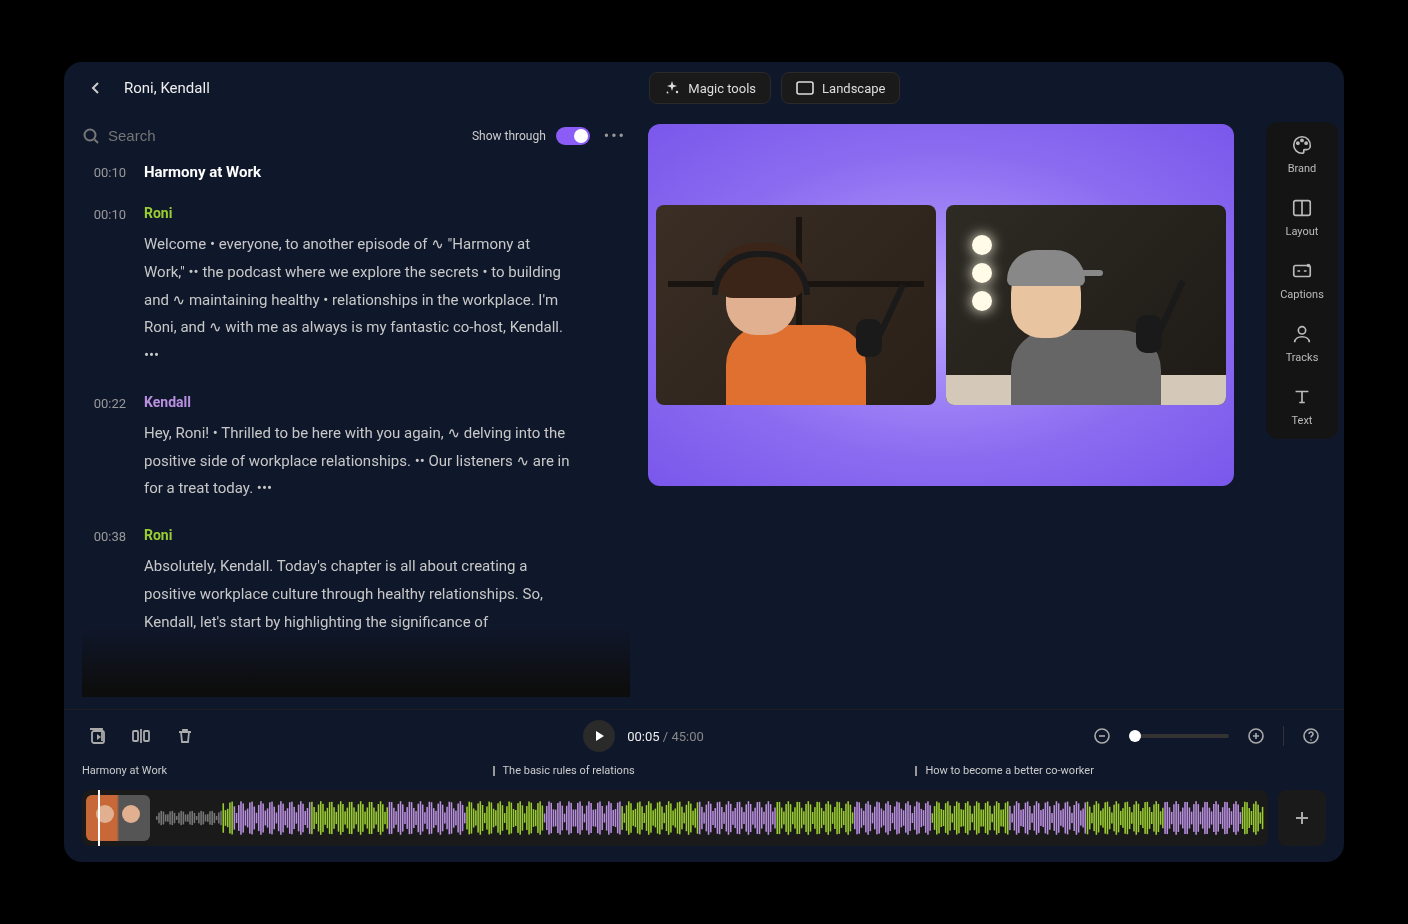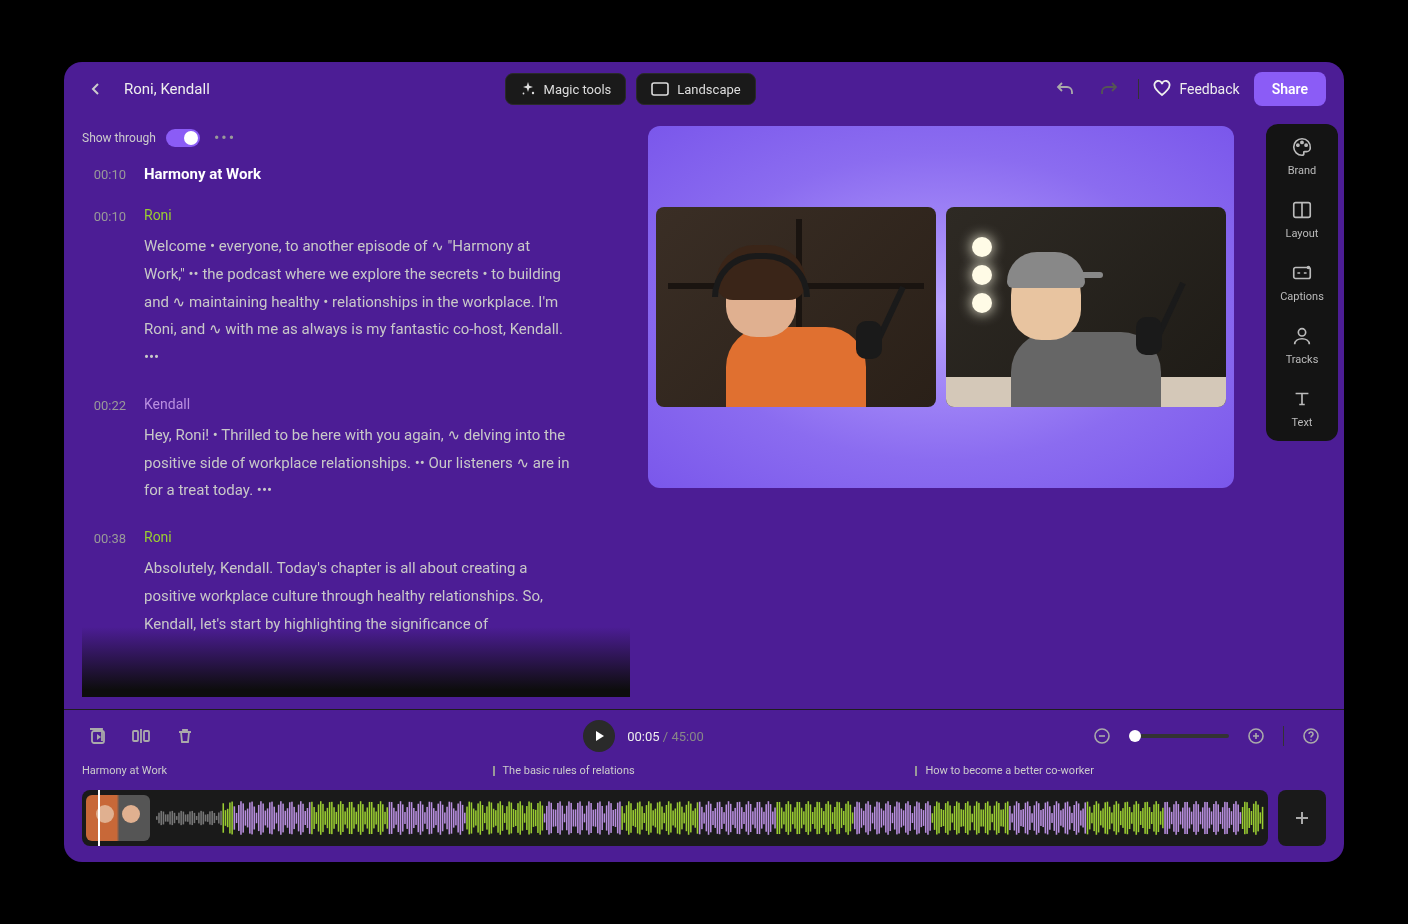--- a/index.html
+++ b/index.html
@@ -10,21 +10,21 @@
     width: 1408px;
     height: 924px;
     overflow: hidden;
     display: flex;
     align-items: center;
     justify-content: center;
   }
   .app {
     width: 1280px;
     height: 800px;
-    background: #4c1d95;
+    background: #0f172a;
     border-radius: 18px;
     display: flex;
     flex-direction: column;
     overflow: hidden;
     box-shadow: 0 30px 80px rgba(0,0,0,0.8);
   }
   
   .topbar {
     display: flex;
     align-items: center;
@@ -65,21 +65,21 @@
   .toggle::after{
     content:""; position:absolute; right:2px; top:2px;
     width:14px; height:14px; background:#fff; border-radius:50%;
   }
   .more-dots { color:#999; cursor:pointer; font-size:16px; letter-spacing:2px; padding:0 4px;}
   .transcript { flex:1; overflow:hidden; position:relative;}
   .block { display:flex; gap:18px; margin-bottom:24px;}
   .ts { width:44px; text-align:right; font-size:13px; color:#999; padding-top:2px;}
   .content { flex:1; }
   .chapter-title { font-weight:700; font-size:15px; color:#fff;}
-  .speaker { font-weight:400; font-size:14px; }
+  .speaker { font-weight:700; font-size:14px; }
   .speaker.roni { color:#9acd32; }
   .speaker.kendall { color:#b98fe0; }
   .para { margin-top:10px; font-size:15px; line-height:1.85; color:#c8c8c8; max-width:430px;}
   .fade-bottom {
     position:absolute; left:0; right:0; bottom:0; height:70px;
     background:linear-gradient(to bottom, rgba(13,13,13,0) 0%, #0d0d0d 90%);
     pointer-events:none;
   }
   
   .preview-wrap { width:618px; padding:10px 12px 0 0; }
@@ -177,49 +177,32 @@
           </svg>
         <span>Magic tools</span>
       </div>
       <div class="pill">
         <svg width="18" height="14" viewBox="0 0 18 14" fill="none" stroke="currentColor" stroke-width="1.6">
             <rect x="1" y="1" width="16" height="12" rx="2"></rect>
           </svg>
         <span>Landscape</span>
       </div>
     </div>
-    <div class="top-right">
-      <div class="icon-btn">
-        <svg width="18" height="18" viewBox="0 0 18 18" fill="none" stroke="currentColor" stroke-width="1.8">
-            <path d="M6 3 L2 7 L6 11"></path>
-            <path d="M2 7 H11 a5 5 0 0 1 5 5 v2"></path>
-          </svg>
-      </div>
-      <div class="icon-btn dim">
-        <svg width="18" height="18" viewBox="0 0 18 18" fill="none" stroke="currentColor" stroke-width="1.8">
-            <path d="M12 3 L16 7 L12 11"></path>
-            <path d="M16 7 H7 a5 5 0 0 0 -5 5 v2"></path>
-          </svg>
-      </div>
-      <div style="width:1px;height:20px;background:#333;"></div>
-      <div class="feedback">
-        <svg width="18" height="18" viewBox="0 0 18 18" fill="none" stroke="currentColor" stroke-width="1.8">
-            <path d="M9 15 C4 11 1.5 8.5 1.5 5.5 A3.5 3.5 0 0 1 9 4 A3.5 3.5 0 0 1 16.5 5.5 C16.5 8.5 14 11 9 15 Z"></path>
-          </svg>
-        <span>Feedback</span>
-      </div>
-      <div class="share-btn">
-        <span>Share</span>
-      </div>
-    </div>
   </div>
 
   <div class="main">
     <div class="left-pane">
       <div class="search-row">
+        <div class="search">
+          <svg width="18" height="18" viewBox="0 0 18 18" fill="none" stroke="currentColor" stroke-width="2">
+              <circle cx="8" cy="8" r="5.5"></circle>
+              <path d="M12.5 12.5 L16 16"></path>
+            </svg>
+          <input placeholder="Search" style="">
+        </div>
         <div class="show-deleted">
           <span>Show through</span>
           <div class="toggle"></div>
         </div>
         <div class="more-dots">•••</div>
       </div>
 
       <div class="transcript" id="transcript">
 
         <div class="block">

